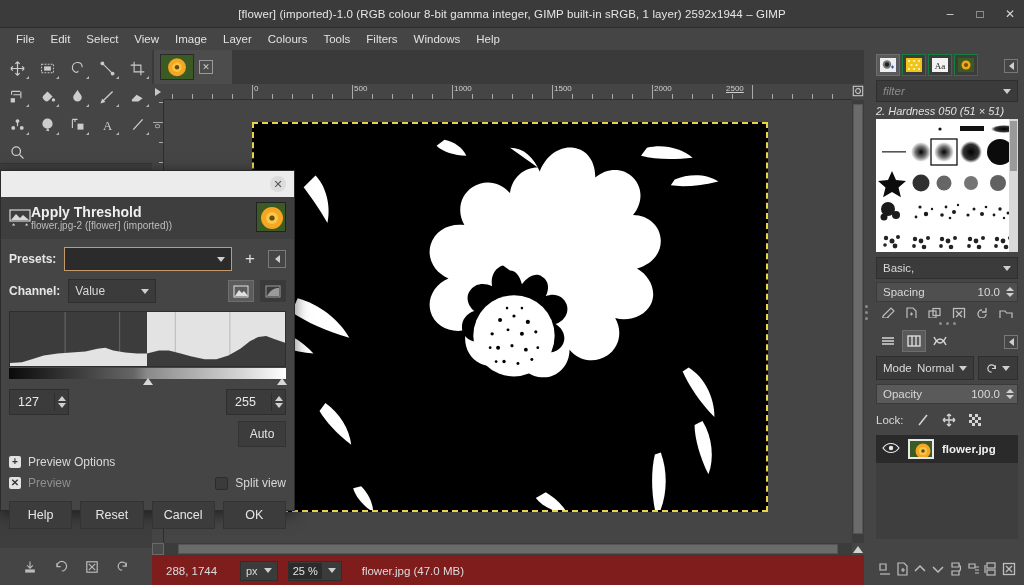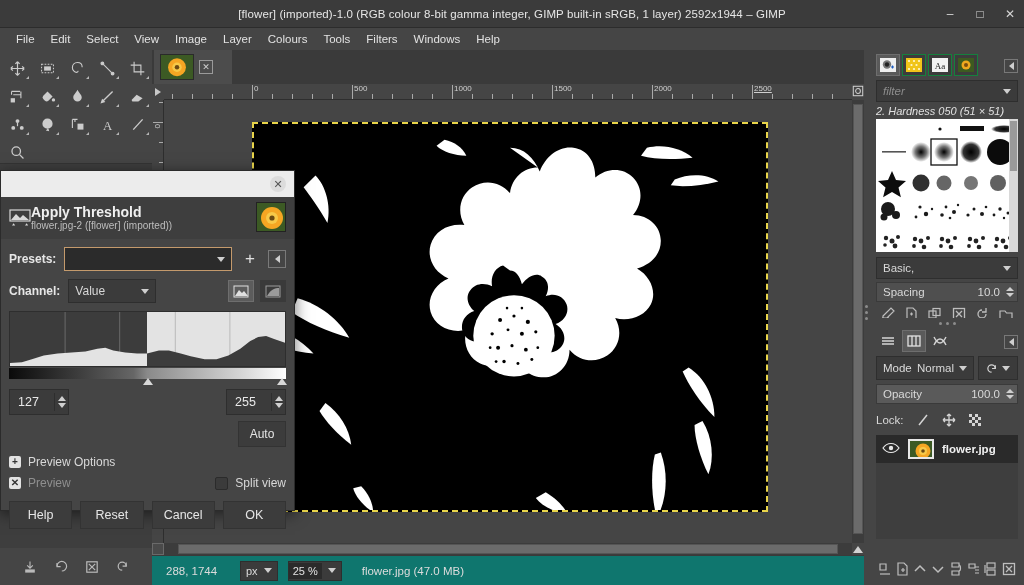--- a/index.html
+++ b/index.html
@@ -84,21 +84,21 @@
   .sb-v{ position:absolute; right:0; top:50px; width:12px; height:455px; background:#3c3c3c; }
   .sb-v .thumbv{ position:absolute; left:1px; top:4px; width:10px; height:430px; background:#6b6b6b; border:1px solid #555; }
   .sb-h{ position:absolute; left:12px; bottom:30px; width:688px; height:12px; background:#3c3c3c; }
   .sb-h .thumbh{ position:absolute; left:14px; top:1px; width:660px; height:10px; background:#6b6b6b; border:1px solid #555; }
   .navbtn{ position:absolute; right:0; bottom:30px; width:12px; height:12px; background:#454545;
     display:flex; align-items:center; justify-content:center; cursor:pointer; }
   .navbtn .tri{ width:0;height:0;border-left:5px solid transparent;border-right:5px solid transparent;border-bottom:7px solid #d2d2d2;}
   .qmask{ position:absolute; left:0; bottom:30px; width:12px; height:12px; background:#4a4a4a; border:1px solid #6a6a6a; }
   .zoombtn{ position:absolute; right:0; top:34px; width:12px; height:14px; display:flex; align-items:center; justify-content:center; }
 
-  .statusbar{ position:absolute; left:0; bottom:0; width:712px; height:30px; background:#0f766e;
+  .statusbar{ position:absolute; left:0; bottom:0; width:712px; height:30px; background:#7f1d1d;
     display:flex; align-items:center; gap:10px; padding-left:14px; border-top:1px solid #3a3a3a; }
   .coords{ font-size:11.5px; color:#dcdcdc; min-width:64px; }
   .combo{ background:#3b3b3b; border:1px solid #2e2e2e; height:20px; display:flex; align-items:center;
     gap:6px; padding:0 5px; font-size:11px; color:#dcdcdc; cursor:pointer; }
   .chev{ width:0;height:0;border-left:4px solid transparent;border-right:4px solid transparent;border-top:5px solid #cfcfcf; }
   .zoomval{ background:#2b2b2b; padding:2px 4px; font-size:11px; color:#e2e2e2; }
   .fname{ font-size:11.5px; color:#dcdcdc;padding-left:10px; }
 
   
   .dock{ position:absolute; left:864px; top:50px; width:160px; height:535px; background:#454545; }
@@ -446,21 +446,21 @@
         <i class="rtick" style="left: 428px; height: 5px;"></i>
         <i class="rtick" style="left: 448px; height: 5px;"></i>
         <i class="rtick" style="left: 468px; height: 5px;"></i>
         <i class="rtick" style="left: 488px; height: 14px;"></i>
         <span class="rlabel" style="left: 488px;">2000</span>
         <i class="rtick" style="left: 508px; height: 5px;"></i>
         <i class="rtick" style="left: 528px; height: 5px;"></i>
         <i class="rtick" style="left: 548px; height: 5px;"></i>
         <i class="rtick" style="left: 568px; height: 5px;"></i>
         <i class="rtick" style="left: 588px; height: 14px;"></i>
-        <span class="rlabel" style="left: 588px; text-decoration: underline;">2500</span>
+        <span class="rlabel" style="left: 560px; text-decoration: underline;">2500</span>
         <i class="rtick" style="left: 608px; height: 5px;"></i>
         <i class="rtick" style="left: 628px; height: 5px;"></i>
         <i class="rtick" style="left: 648px; height: 5px;"></i>
         <i class="rtick" style="left: 668px; height: 5px;"></i>
       </div>
     <div class="ruler-v" id="rulerV">
         <i class="vtick" style="top: 2px; width: 4px;"></i>
         <i class="vtick" style="top: 22px; width: 10px;"></i>
         <span class="vlabel" style="top: 24px;">0</span>
         <i class="vtick" style="top: 42px; width: 4px;"></i>

